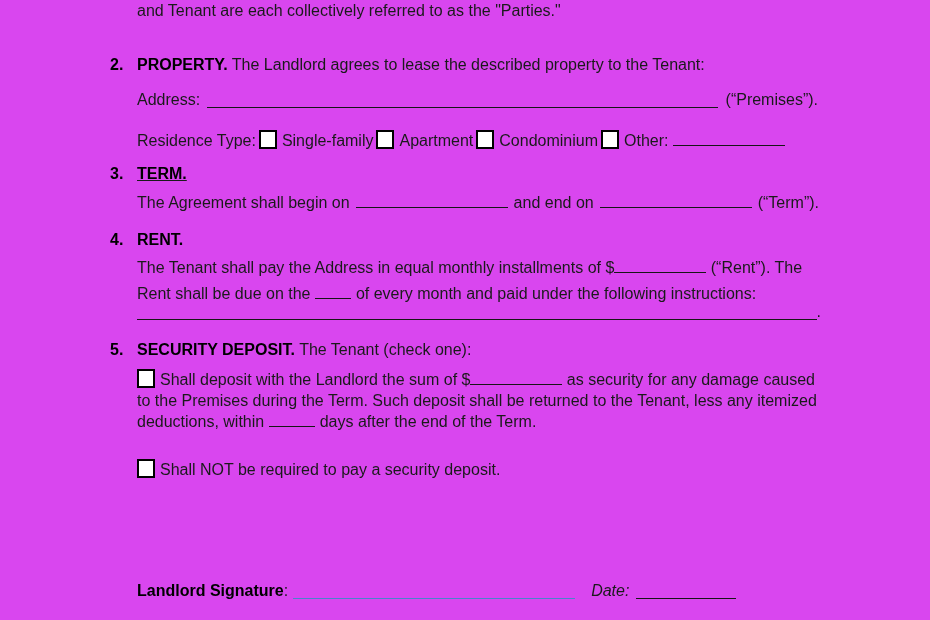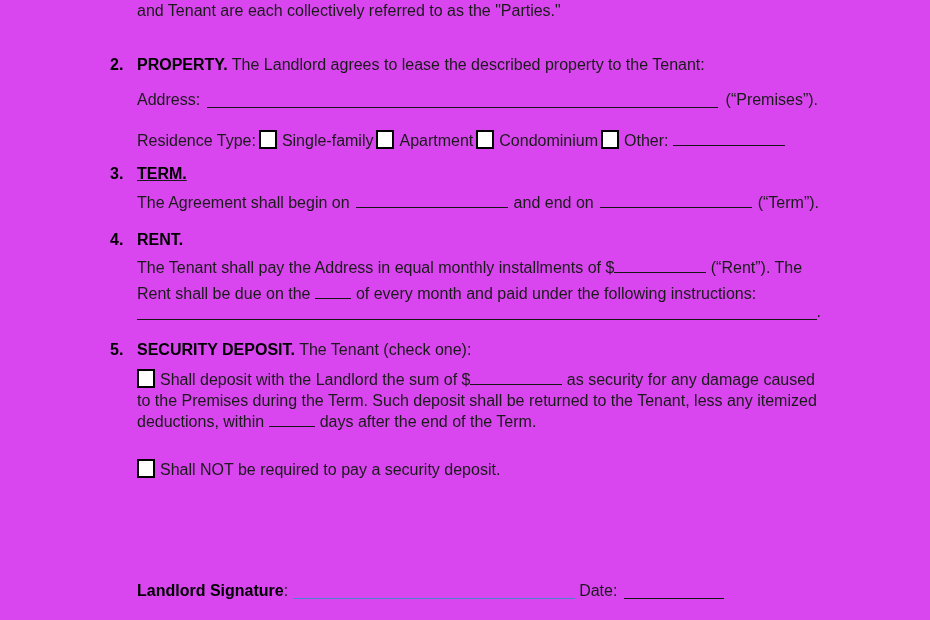--- a/index.html
+++ b/index.html
@@ -82,17 +82,17 @@
 
   <div class="row" style="left:137px; top:429px; width:690px;margin-top:30px;">
     <span class="checkbox"></span><span>Shall NOT be required to pay a security deposit.</span>
   </div>
 
 
   <div class="row flexrow" style="left:137px; top:582px; width:690px;">
     <span class="bold">Landlord Signature</span>
     <span>:</span>
     <span class="blank blue" style="width:282px; margin-left:5px;"></span>
-    <span style="margin-left:4px;">Date:</span>
+    <span style="margin-left:16px;font-style:italic;">Date:</span>
     <span class="blank" style="width:100px; margin-left:7px;"></span>
   </div>
 
 </div>
 
 </body></html>

